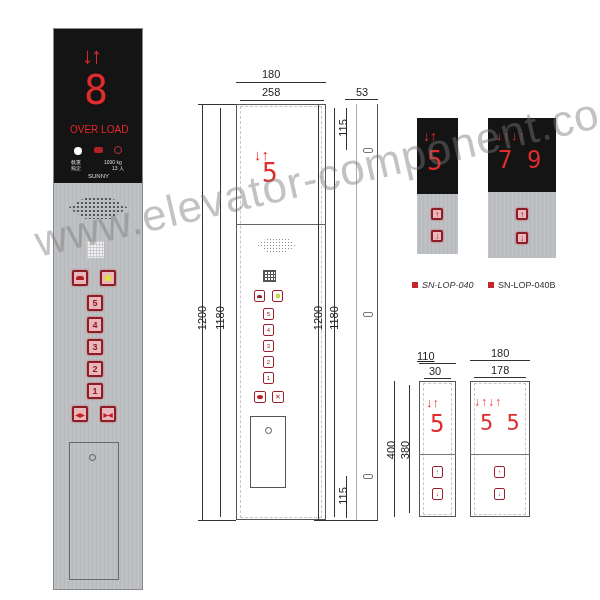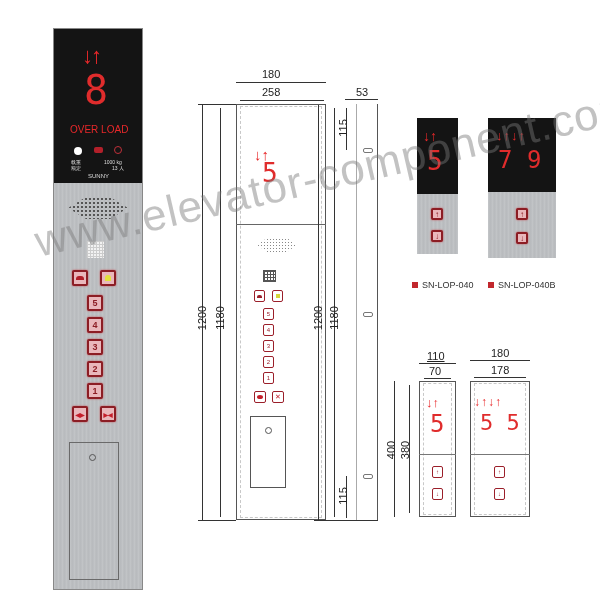--- a/index.html
+++ b/index.html
@@ -118,43 +118,43 @@
 
 <div class="abs" style="left:417px;top:118px;width:41px;height:136px;">
   <div class="abs lcd" style="left:0;top:0;width:41px;height:76px;">
     <div class="abs red" style="left:6px;top:10px;font-size:14px;">↓↑</div>
     <div class="abs seg" style="left:10px;top:28px;font-size:26px;">5</div>
   </div>
   <div class="abs steel" style="left:0;top:76px;width:41px;height:60px;"></div>
   <div class="btn-photo" style="left:14px;top:90px;width:12px;height:12px;font-size:8px;">↑</div>
   <div class="btn-photo" style="left:14px;top:112px;width:12px;height:12px;font-size:8px;">↓</div>
 </div>
-<div class="model-label" style="left:412px;top:280px;">
+<div class="model-label" style="left:412px;top:280px;font-style:italic;">
     <span class="sq"></span>
     <span>SN-LOP-040</span>
   </div>
 
 <div class="abs" style="left:488px;top:118px;width:68px;height:140px;">
   <div class="abs lcd" style="left:0;top:0;width:68px;height:74px;">
     <div class="abs red" style="left:8px;top:10px;font-size:13px;letter-spacing:1px;">↓↑↓↑</div>
     <div class="abs seg" style="left:10px;top:28px;font-size:24px;">7 9</div>
   </div>
   <div class="abs steel" style="left:0;top:74px;width:68px;height:66px;"></div>
   <div class="btn-photo" style="left:28px;top:90px;width:12px;height:12px;font-size:8px;">↑</div>
   <div class="btn-photo" style="left:28px;top:114px;width:12px;height:12px;font-size:8px;">↓</div>
 </div>
 <div class="model-label" style="left:488px;top:280px;">
     <span class="sq"></span>
     <span>SN-LOP-040B</span>
   </div>
 
 <div class="line" style="left:419px;top:363px;width:37px;height:1px;"></div>
-<div class="dim-text" style="left:427px;top:350px;text-decoration:underline;">110</div>
+<div class="dim-text" style="left:417px;top:350px;text-decoration:underline;">110</div>
 <div class="line" style="left:424px;top:378px;width:27px;height:1px;"></div>
-<div class="dim-text" style="left:429px;top:365px;">70</div>
+<div class="dim-text" style="left:429px;top:365px;">30</div>
 <div class="abs" style="left:419px;top:381px;width:37px;height:136px;border:1px solid #555;box-sizing:border-box;"></div>
 <div class="dash" style="left:423px;top:383px;width:29px;height:132px;"></div>
 <div class="line" style="left:419px;top:454px;width:37px;height:1px;background:#777;"></div>
 <div class="abs red" style="left:426px;top:395px;font-size:13px;">↓↑</div>
 <div class="abs seg" style="left:430px;top:410px;font-size:24px;">5</div>
 <div class="btn-draw" style="left:432px;top:466px;">↑</div>
 <div class="btn-draw" style="left:432px;top:488px;">↓</div>
 <div class="line" style="left:394px;top:381px;width:1px;height:136px;"></div>
 <div class="line" style="left:409px;top:385px;width:1px;height:128px;"></div>
 <div class="vtext" style="left:382px;top:444px;">400</div>

